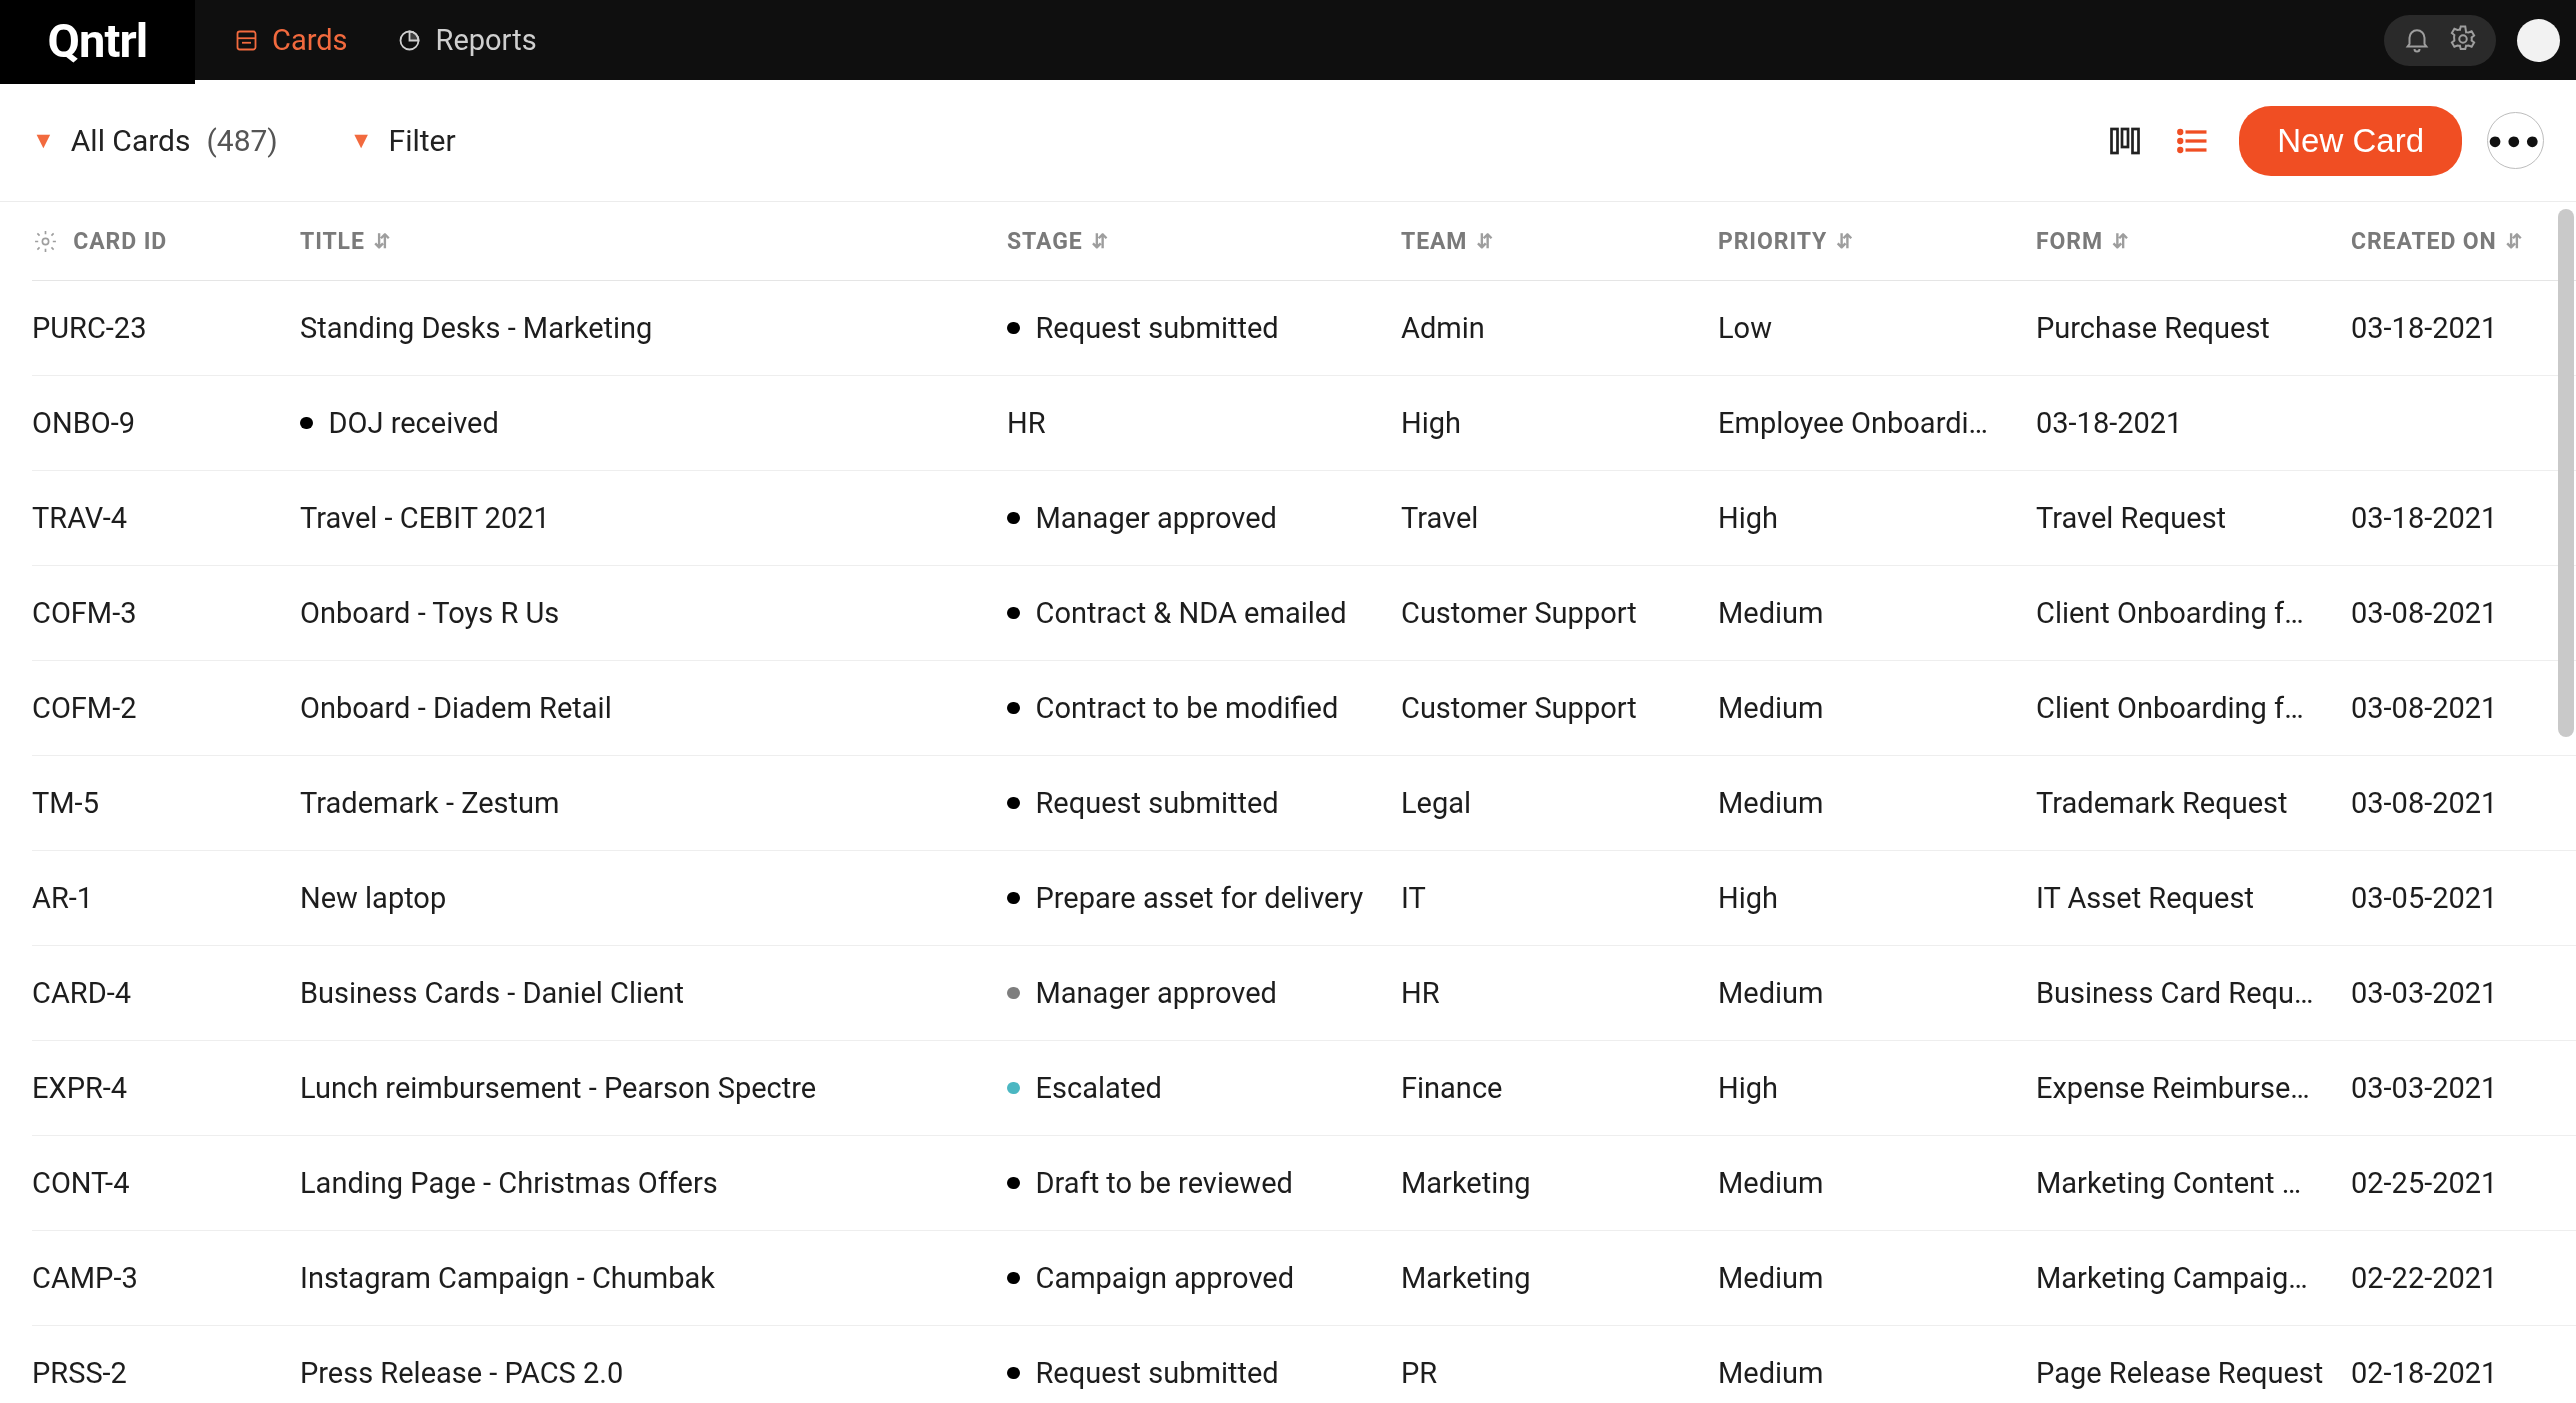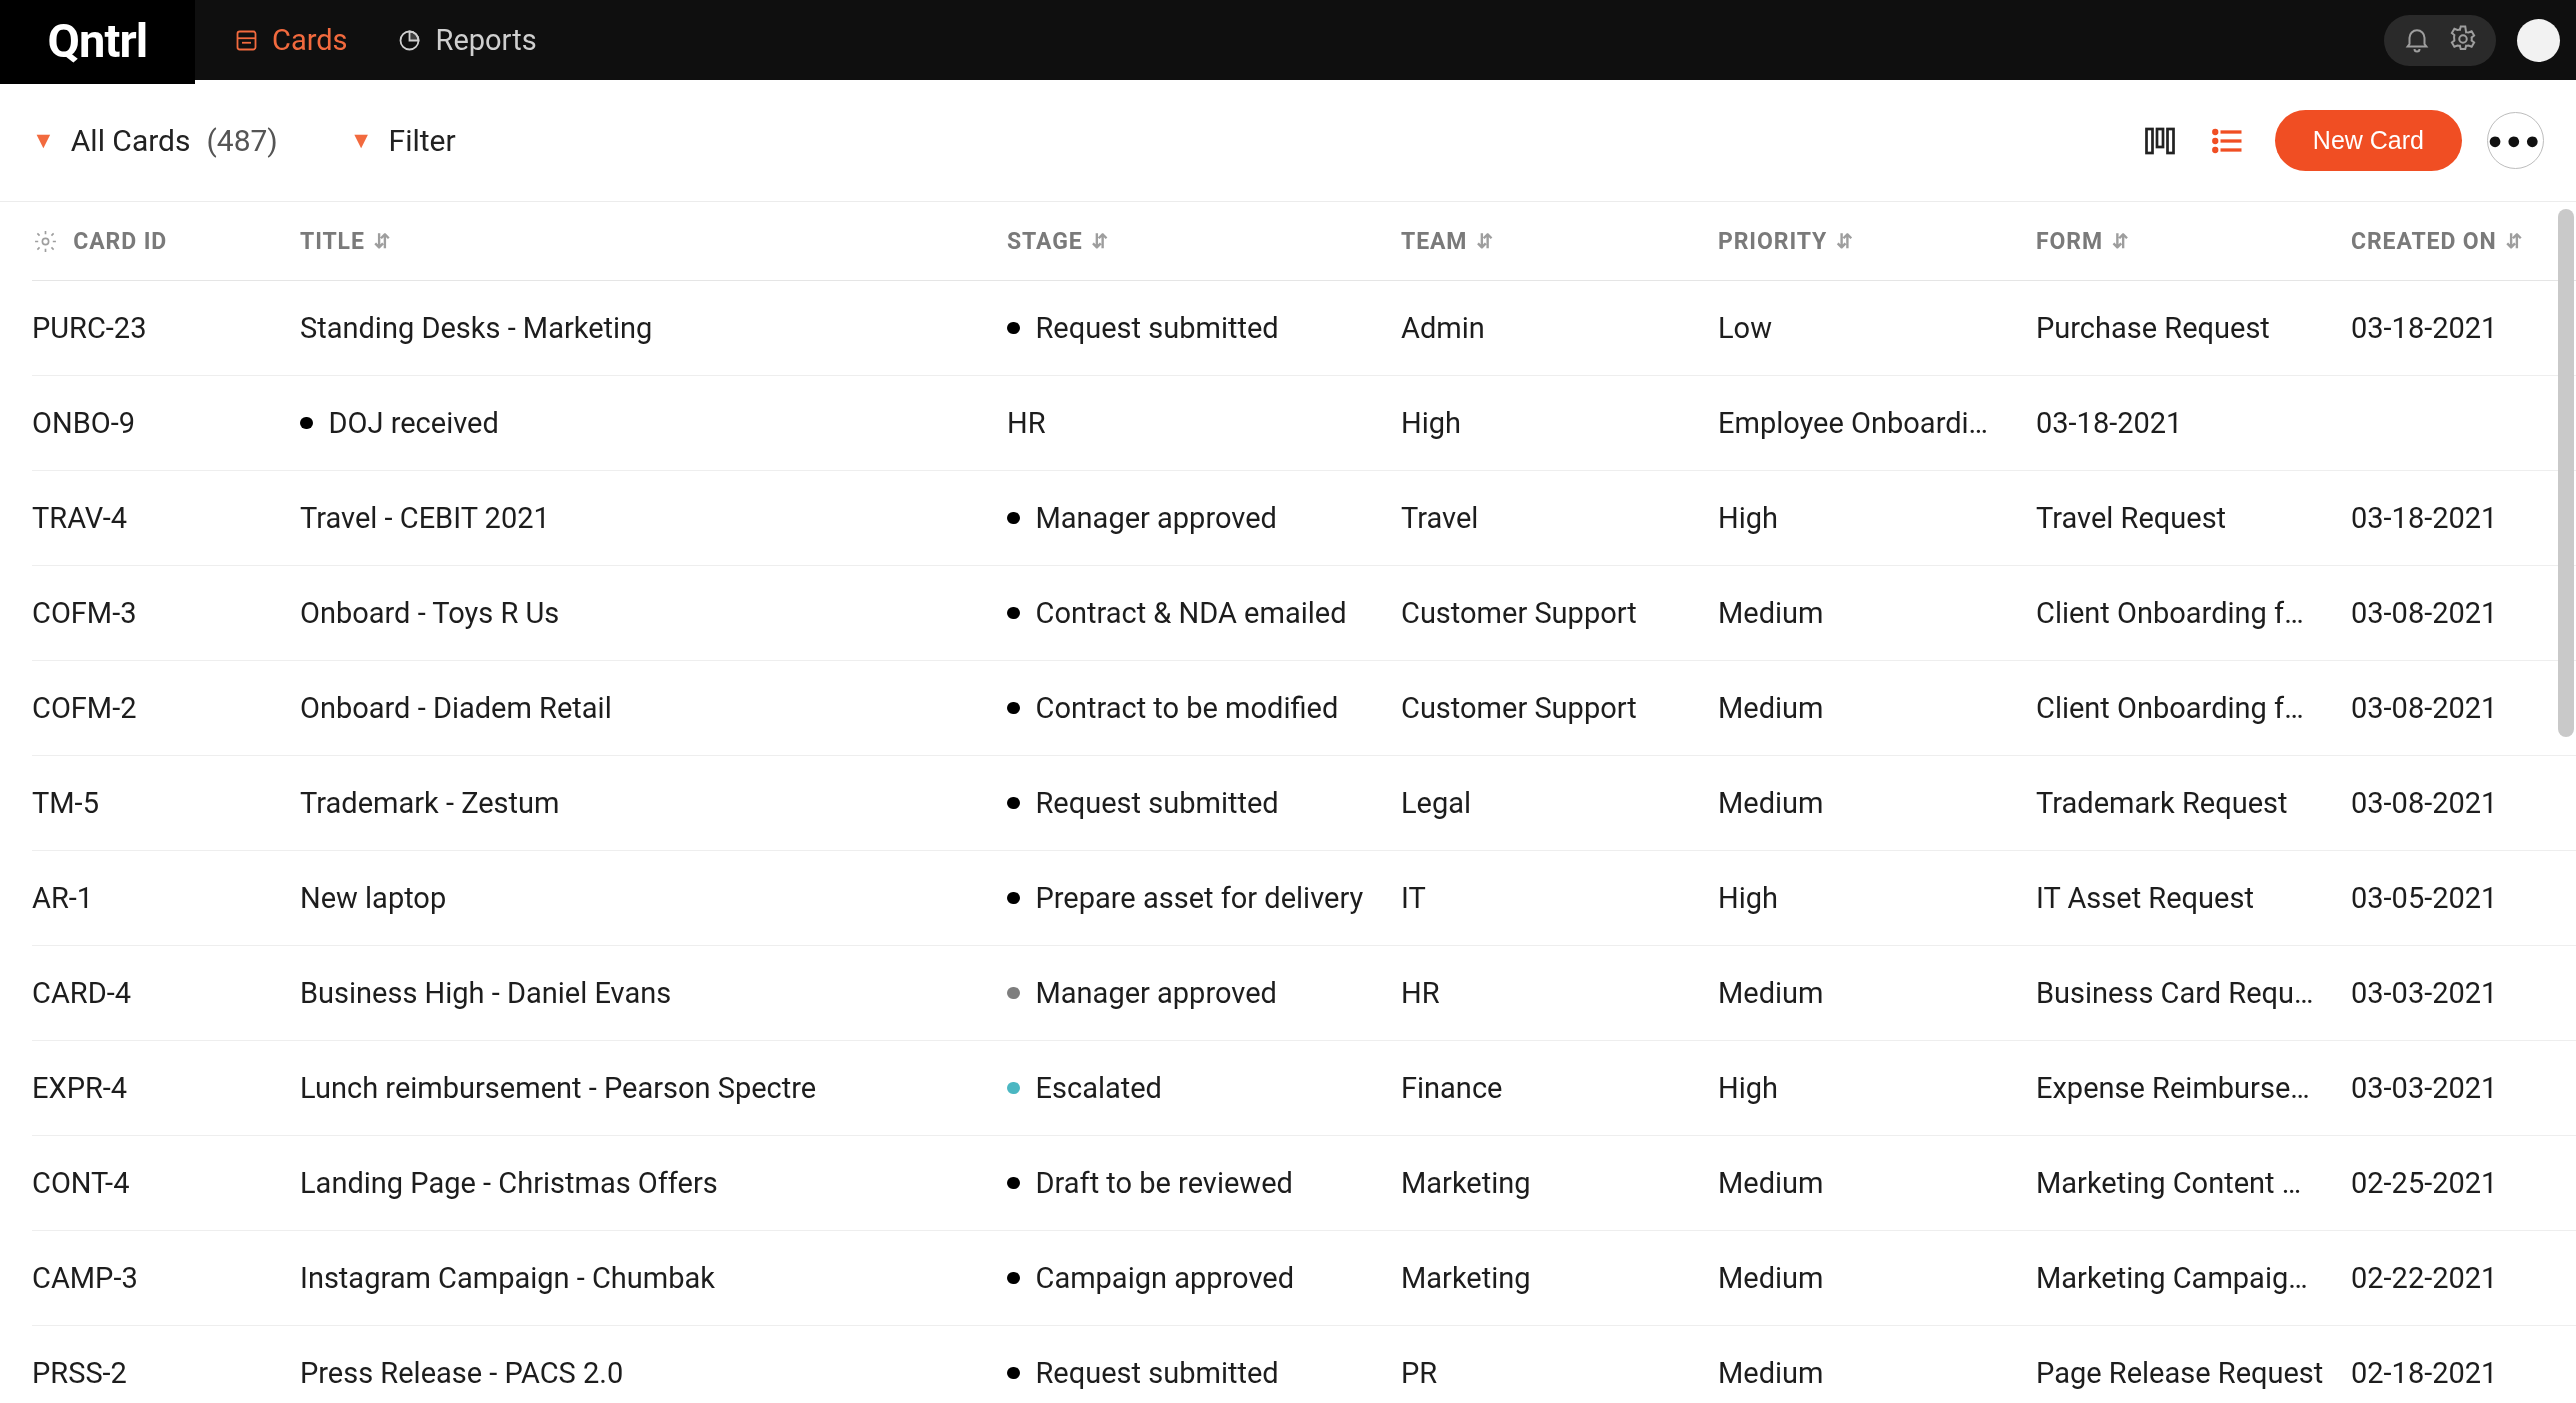--- a/index.html
+++ b/index.html
@@ -95,21 +95,21 @@
   }
   .iconbtn {
     width: 43px; height: 43px;
     display: inline-flex; align-items: center; justify-content: center;
     cursor: pointer;
   }
   .iconbtn.active svg { stroke: #f04e23; }
   .newcard {
     background: #f04e23;
     color: #fff;
-    font-size: 25px;
+    font-size: 33px;
     border: none;
     border-radius: 32px;
     padding: 16px 38px;
     cursor: pointer;
   }
   .more-round {
     width: 57px; height: 57px;
     border: 1.8px solid #bdbdbd;
     border-radius: 50%;
     display:flex; align-items:center; justify-content:center;
@@ -362,21 +362,21 @@
       <span class="dot black"></span>
       <span>Prepare asset for delivery</span>
     </div>
     <div class="cell">IT</div>
     <div class="cell priority-High">High</div>
     <div class="cell">IT Asset Request</div>
     <div class="cell">03-05-2021</div>
   </div>
       <div class="row">
     <div class="cell">CARD-4</div>
-    <div class="cell">Business High - Daniel Evans</div>
+    <div class="cell">Business Cards - Daniel Client</div>
     <div class="cell stage">
       <span class="dot grey"></span>
       <span>Manager approved</span>
     </div>
     <div class="cell">HR</div>
     <div class="cell priority-Medium">Medium</div>
     <div class="cell">Business Card Requ…</div>
     <div class="cell">03-03-2021</div>
   </div>
       <div class="row">

